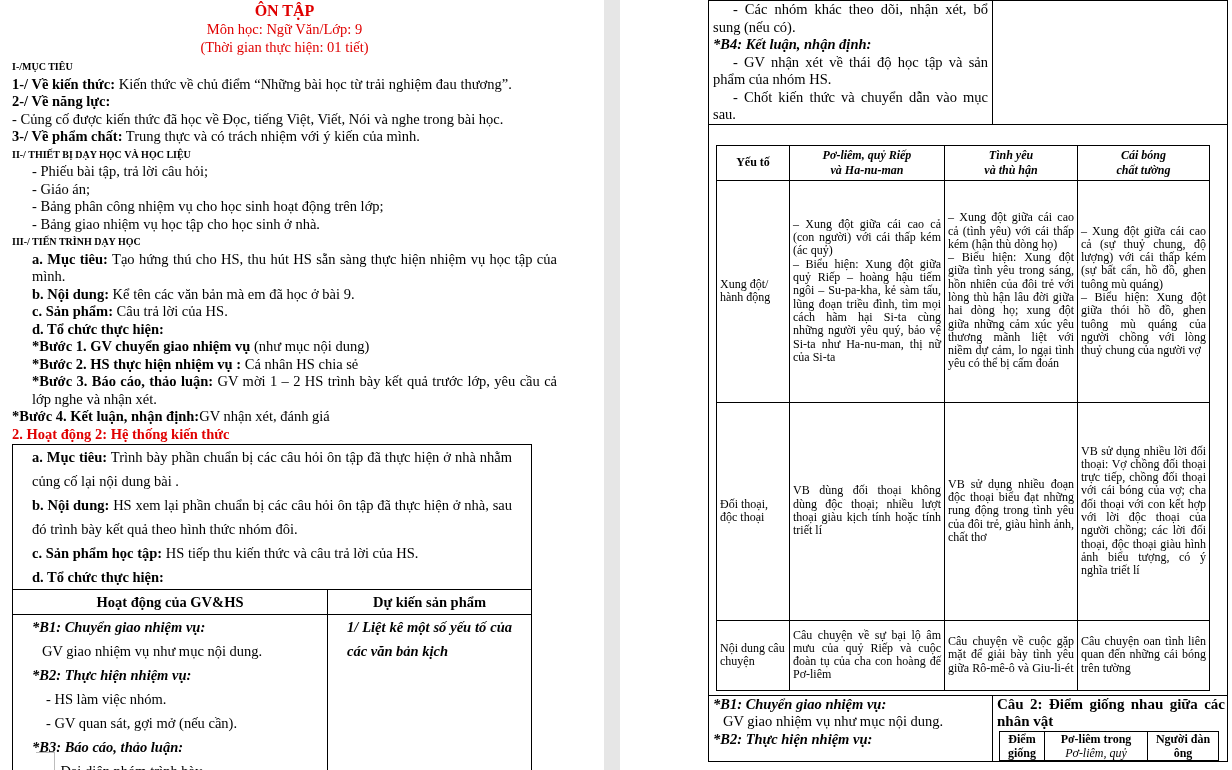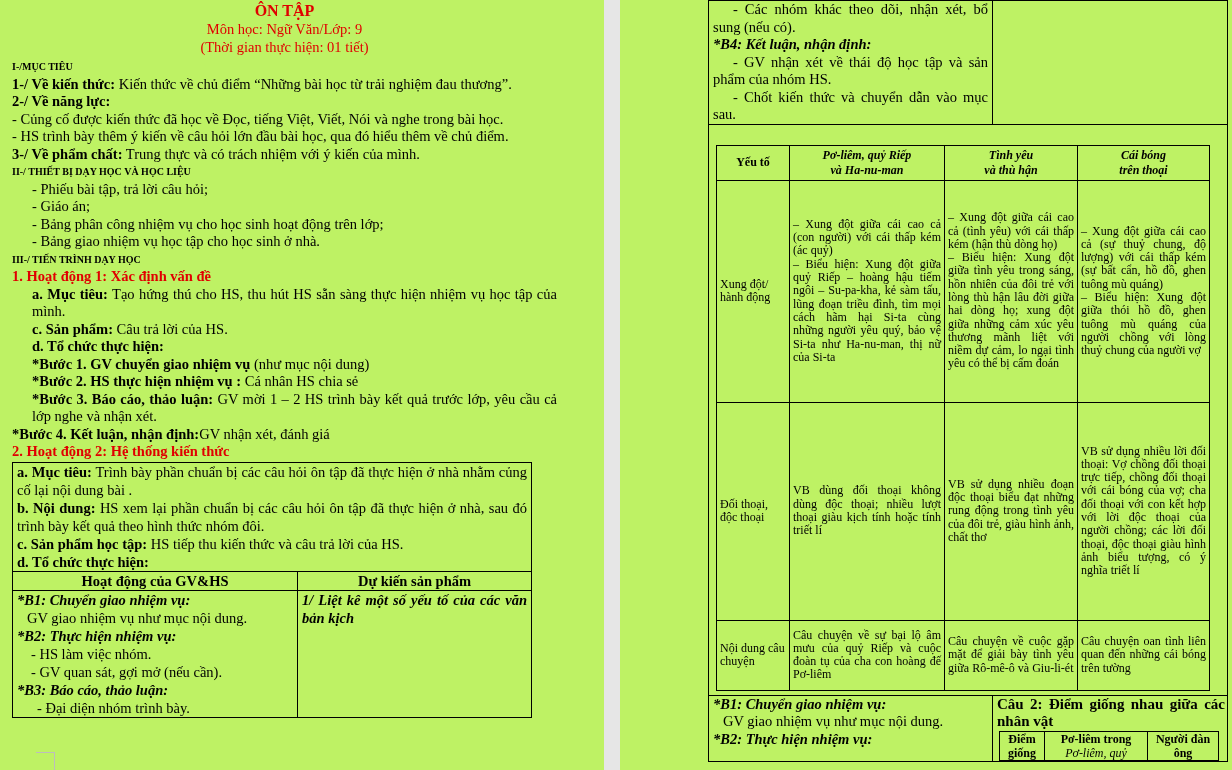--- a/index.html
+++ b/index.html
@@ -3,39 +3,39 @@
 <meta charset="utf-8">
 <style>
   html, body { margin:0; padding:0; }
   body {
     width:1232px; height:770px; overflow:hidden; position:relative;
     background:#e6e6e6;
     font-family:"Liberation Serif", "DejaVu Serif", serif;
     color:#000;
     font-size:14.5px;
   }
-  .page { position:absolute; top:0; height:770px; background:#bef264; overflow:hidden; }
+  .page { position:absolute; top:0; height:770px; background:#ffffff; overflow:hidden; }
   .page-left { left:0; width:604px; }
   .page-right { left:620px; width:612px; }
   .corner { position:absolute; width:18px; height:18px; border-color:#bdbdbd; border-style:solid; }
   .c-bl { left:36px; bottom:-1px; border-width:1px 1px 0 0; }
 
   .lcontent { position:absolute; left:12px; top:0; width:545px; line-height:17.5px; }
   .red { color:#e00000; }
   .title { font-weight:bold; font-size:16px; color:#e00000; text-align:center; line-height:18px; margin-top:2px; }
   .sub { color:#e00000; text-align:center; line-height:18px; }
   .h1 { font-weight:bold; font-size:10px; }
   .just { text-align:justify; }
   .ind { padding-left:20px; }
   b { font-weight:bold; }
   p { margin:0; }
 
   table { border-collapse:collapse; }
   .tbl { width:520px; border:1.5px solid #000; }
-  .tbl td { border:1.5px solid #000; vertical-align:top; padding:0 4px; line-height:18px;margin-left:18px; }
+  .tbl td { border:1.5px solid #000; vertical-align:top; padding:0 19px; line-height:24px;margin-left:18px; }
   .tbl .hd { text-align:center; font-weight:bold; }
   .bi { font-weight:bold; font-style:italic; }
 
   .rtable { position:absolute; left:88px; top:0; width:520px; border:1.5px solid #000; }
   .rtable > tbody > tr > td { border:1.5px solid #000; vertical-align:top; padding:0 4px; line-height:17.5px; }
   .cmp { width:494px; margin:20px 0 4px 3px; font-size:12px; }
   .cmp td { border:1.2px solid #000; vertical-align:middle; padding:8px 3px; line-height:13.3px; text-align:justify; }
   .cmp .hdr td { text-align:center; font-weight:bold; line-height:15px; padding:2px 3px; }
   .cmp .hdr td.it { font-style:italic; }
   .sim { width:220px; font-size:12px; margin:0 0 0 2px; }
@@ -48,32 +48,31 @@
   <div class="corner c-bl" style="left:36px;"></div>
   <div class="lcontent">
     <div class="title">ÔN TẬP</div>
     <div class="sub">Môn học: Ngữ Văn/Lớp: 9</div>
     <div class="sub">(Thời gian thực hiện: 01 tiết)</div>
 
     <div class="h1" style="margin-top:2px;">I-/MỤC TIÊU</div>
     <p class="just"><b>1-/ Về kiến thức:</b><span> Kiến thức về chủ điểm “Những bài học từ trải nghiệm đau thương”.</span></p>
     <p><b>2-/ Về năng lực:</b></p>
     <p>- Củng cố được kiến thức đã học về Đọc, tiếng Việt, Viết, Nói và nghe trong bài học.</p>
-    <p>- HS trình bày thêm ý kiến về câu hỏi lớn đầu bài học, qua đó hiểu thêm về chủ điểm.</p>
     <p><b>3-/ Về phẩm chất:</b><span>  Trung thực và có trách nhiệm với ý kiến của mình.</span></p>
 
     <div class="h1">II-/ THIẾT BỊ DẠY HỌC VÀ HỌC LIỆU</div>
     <p class="ind">- Phiếu bài tập, trả lời câu hỏi;</p>
     <p class="ind">- Giáo án;</p>
     <p class="ind">- Bảng phân công nhiệm vụ cho học sinh hoạt động trên lớp;</p>
     <p class="ind">- Bảng giao nhiệm vụ học tập cho học sinh ở nhà.</p>
 
     <div class="h1">III-/ TIẾN TRÌNH DẠY HỌC</div>
-    <p class="red" style="font-weight:bold;">1. Hoạt động 1: Xác định vấn đề</p>
     <p class="just ind" style="padding-left:20px;text-indent:0;"><b>a. Mục tiêu:</b><span> Tạo hứng thú cho HS, thu hút HS sẵn sàng thực hiện nhiệm vụ học tập của mình.</span></p>
+    <p class="ind"><b>b. Nội dung:</b><span> Kể tên các văn bản mà em đã học ở bài 9.</span></p>
     <p class="ind"><b>c. Sản phẩm:</b><span> Câu trả lời của HS.</span></p>
     <p class="ind"><b>d. Tổ chức thực hiện:</b></p>
     <p class="ind"><b>*Bước 1. GV chuyển giao nhiệm vụ</b><span>  (như mục nội dung)</span></p>
     <p class="ind"><b>*Bước 2. HS thực hiện nhiệm vụ :</b><span> Cá nhân HS chia sẻ</span></p>
     <p class="just ind"><b>*Bước 3. Báo cáo, thảo luận:</b><span> GV mời 1 – 2 HS trình bày kết quả trước lớp, yêu cầu cả lớp nghe và nhận xét.</span></p>
     <p><b>*Bước 4. Kết luận, nhận định:</b><span>GV nhận xét, đánh giá</span></p>
     <p class="red" style="font-weight:bold;">2. Hoạt động 2: Hệ thống kiến thức</p>
 
     <table class="tbl" style="margin-top:1px;">
       <tbody>
@@ -121,21 +120,21 @@
       <td></td>
     </tr>
     <tr>
       <td colspan="2" style="padding:0 4px;">
         <table class="cmp">
           <tbody>
                 <tr class="hdr">
             <td style="width:66px;">Yếu tố</td>
             <td class="it" style="width:148px;margin-top:34px;"><span>Pơ-liêm, quỷ Riếp</span><br><span>và Ha-nu-man</span></td>
             <td class="it" style="width:126px;"><span>Tình yêu</span><br><span>và thù hận</span></td>
-            <td class="it"><span>Cái bóng</span><br><span>trên thoại</span></td>
+            <td class="it"><span>Cái bóng</span><br><span>chất tường</span></td>
           </tr>
           <tr style="height:222px;">
             <td style="text-align:left;">Xung đột/ hành động</td>
             <td style="white-space:pre-line;">– Xung đột giữa cái cao cả (con người) với cái thấp kém (ác quỷ)
 – Biểu hiện: Xung đột giữa quỷ Riếp – hoàng hậu tiếm ngôi – Su-pa-kha, kẻ sàm tấu, lũng đoạn triều đình, tìm mọi cách hãm hại Si-ta cùng những người yêu quý, bảo vệ Si-ta như Ha-nu-man, thị nữ của Si-ta</td>
             <td style="white-space:pre-line;">– Xung đột giữa cái cao cả (tình yêu) với cái thấp kém (hận thù dòng họ)
 – Biểu hiện: Xung đột giữa tình yêu trong sáng, hồn nhiên của đôi trẻ với lòng thù hận lâu đời giữa hai dòng họ; xung đột giữa những cảm xúc yêu thương mãnh liệt với niềm dự cảm, lo ngại tình yêu có thể bị cấm đoán</td>
             <td style="white-space:pre-line;">– Xung đột giữa cái cao cả (sự thuỷ chung, độ lượng) với cái thấp kém (sự bất cẩn, hồ đồ, ghen tuông mù quáng)
 – Biểu hiện: Xung đột giữa thói hồ đồ, ghen tuông mù quáng của người chồng với lòng thuỷ chung của người vợ</td>
           </tr>

